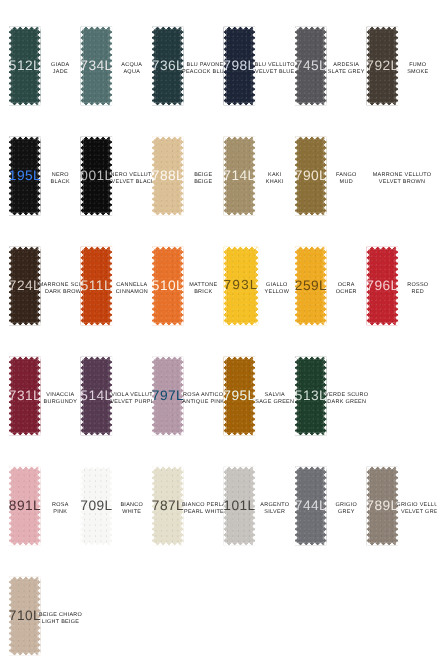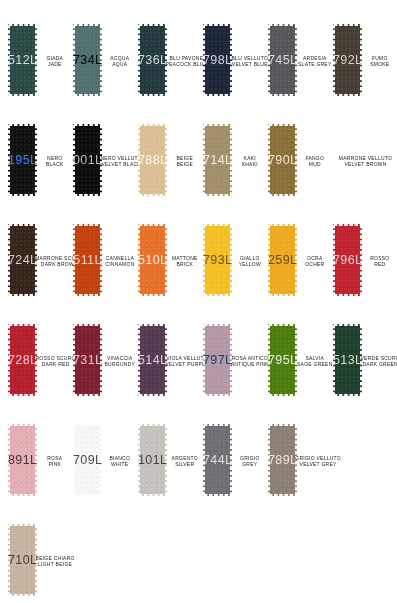--- a/index.html
+++ b/index.html
@@ -142,21 +142,21 @@
         <div class="names">
           <span class="name-it" style="color: rgb(27, 27, 27);">GIADA</span>
           <span class="name-en" style="color: rgb(27, 27, 27);">JADE</span>
         </div>
       </div>
       <div class="swatch-cell">
         <div class="patch" style="background: rgb(81, 112, 111);">
           <span class="grain"></span>
           <span class="patch-sides left"></span>
           <span class="patch-sides right"></span>
-          <span class="code" style="color: #000000;">734L</span>
+          <span class="code" style="color: #e5e5e5;">734L</span>
         </div>
         <div class="names">
           <span class="name-it" style="color: rgb(27, 27, 27);">ACQUA</span>
           <span class="name-en" style="color: rgb(27, 27, 27);">AQUA</span>
         </div>
       </div>
       <div class="swatch-cell">
         <div class="patch" style="background: rgb(34, 57, 62);">
           <span class="grain"></span>
           <span class="patch-sides left"></span>
@@ -308,21 +308,21 @@
         <div class="names">
           <span class="name-it" style="color: rgb(27, 27, 27);">MATTONE</span>
           <span class="name-en" style="color: rgb(27, 27, 27);">BRICK</span>
         </div>
       </div>
       <div class="swatch-cell">
         <div class="patch" style="background: rgb(244, 192, 36);">
           <span class="grain"></span>
           <span class="patch-sides left"></span>
           <span class="patch-sides right"></span>
-          <span class="code" style="color: rgb(109, 85, 19);">793L</span>
+          <span class="code" style="color: rgb(109, 85, 19); font-family: Liberation Mono, monospace;">793L</span>
         </div>
         <div class="names">
           <span class="name-it" style="color: rgb(27, 27, 27);">GIALLO</span>
           <span class="name-en" style="color: rgb(27, 27, 27);">YELLOW</span>
         </div>
       </div>
       <div class="swatch-cell">
         <div class="patch" style="background: rgb(238, 171, 34);">
           <span class="grain"></span>
           <span class="patch-sides left"></span>
@@ -342,32 +342,20 @@
           <span class="code" style="color: rgb(242, 205, 208);">796L</span>
         </div>
         <div class="names">
           <span class="name-it" style="color: rgb(27, 27, 27);">ROSSO</span>
           <span class="name-en" style="color: rgb(27, 27, 27);">RED</span>
         </div>
       </div>
     </div>
     <div class="swatch-row">
       <div class="swatch-cell">
-        <div class="patch" style="background: rgb(182, 31, 46);">
-          <span class="grain"></span>
-          <span class="patch-sides left"></span>
-          <span class="patch-sides right"></span>
-          <span class="code" style="color: rgb(240, 203, 206);">728L</span>
-        </div>
-        <div class="names">
-          <span class="name-it" style="color: rgb(27, 27, 27);">ROSSO SCURO</span>
-          <span class="name-en" style="color: rgb(27, 27, 27);">DARK RED</span>
-        </div>
-      </div>
-      <div class="swatch-cell">
         <div class="patch" style="background: rgb(124, 31, 50);">
           <span class="grain"></span>
           <span class="patch-sides left"></span>
           <span class="patch-sides right"></span>
           <span class="code" style="color: rgb(229, 201, 207);">731L</span>
         </div>
         <div class="names">
           <span class="name-it" style="color: rgb(27, 27, 27);">VINACCIA</span>
           <span class="name-en" style="color: rgb(27, 27, 27);">BURGUNDY</span>
         </div>
@@ -390,21 +378,21 @@
           <span class="patch-sides left"></span>
           <span class="patch-sides right"></span>
           <span class="code" style="color: #0c4a6e;">797L</span>
         </div>
         <div class="names">
           <span class="name-it" style="color: rgb(27, 27, 27);">ROSA ANTICO</span>
           <span class="name-en" style="color: rgb(27, 27, 27);">ANTIQUE PINK</span>
         </div>
       </div>
       <div class="swatch-cell">
-        <div class="patch" style="background: #4d7c0f; justify-content: flex-end;">
+        <div class="patch" style="background: #a16207; justify-content: flex-end;">
           <span class="grain"></span>
           <span class="patch-sides left"></span>
           <span class="patch-sides right"></span>
           <span class="code" style="color: rgb(234, 243, 233);">795L</span>
         </div>
         <div class="names">
           <span class="name-it" style="color: rgb(27, 27, 27);">SALVIA</span>
           <span class="name-en" style="color: rgb(27, 27, 27);">SAGE GREEN</span>
         </div>
       </div>
@@ -440,20 +428,32 @@
           <span class="patch-sides left"></span>
           <span class="patch-sides right"></span>
           <span class="code" style="color: rgb(74, 74, 72);">709L</span>
         </div>
         <div class="names">
           <span class="name-it" style="color: rgb(27, 27, 27);">BIANCO</span>
           <span class="name-en" style="color: rgb(27, 27, 27);">WHITE</span>
         </div>
       </div>
       <div class="swatch-cell">
+        <div class="patch" style="background: rgb(228, 223, 203);">
+          <span class="grain"></span>
+          <span class="patch-sides left"></span>
+          <span class="patch-sides right"></span>
+          <span class="code" style="color: rgb(76, 73, 64);">787L</span>
+        </div>
+        <div class="names">
+          <span class="name-it" style="color: rgb(27, 27, 27);">BIANCO PERLA</span>
+          <span class="name-en" style="color: rgb(27, 27, 27);">PEARL WHITE</span>
+        </div>
+      </div>
+      <div class="swatch-cell">
         <div class="patch" style="background: rgb(198, 195, 191);">
           <span class="grain"></span>
           <span class="patch-sides left"></span>
           <span class="patch-sides right"></span>
           <span class="code" style="color: rgb(69, 68, 63);">101L</span>
         </div>
         <div class="names">
           <span class="name-it" style="color: rgb(27, 27, 27);">ARGENTO</span>
           <span class="name-en" style="color: rgb(27, 27, 27);">SILVER</span>
         </div>

